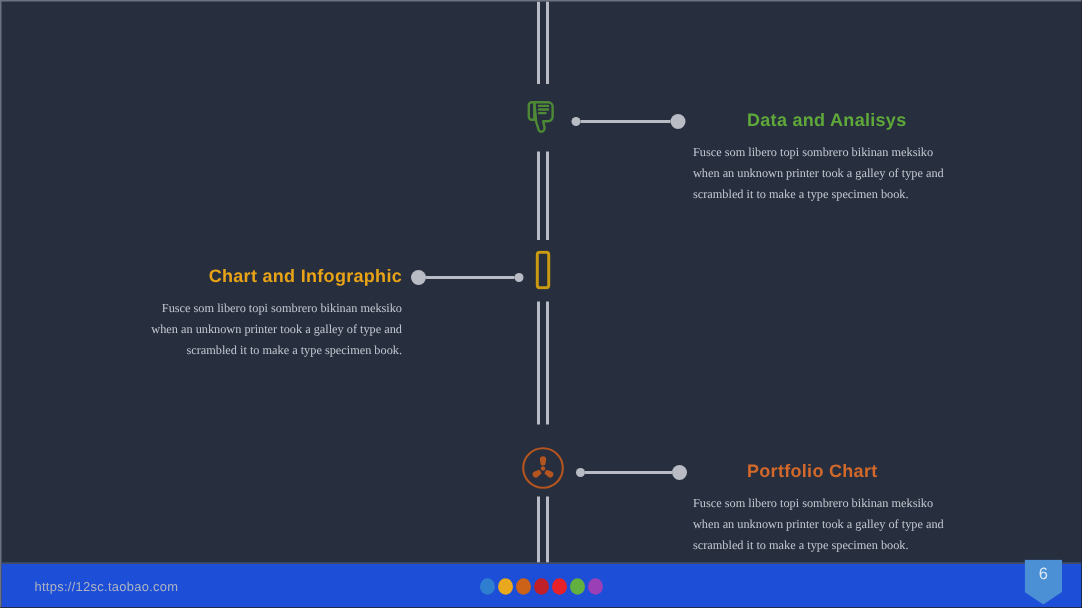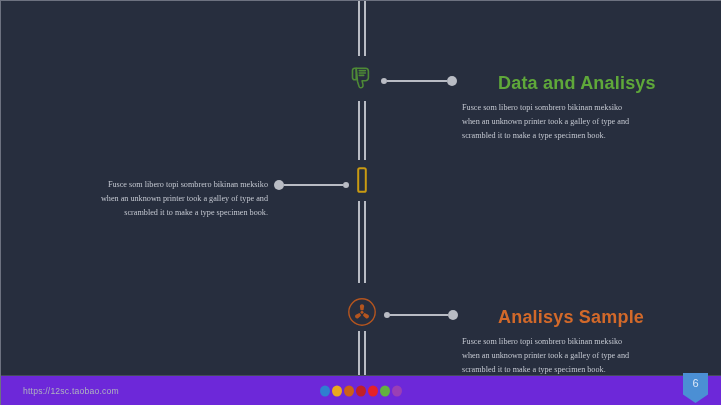--- a/index.html
+++ b/index.html
@@ -80,21 +80,21 @@
   .dot-lg {
     width: 10px; height: 10px;
     border-radius: 50%;
     background: #b9bcc4;
     flex: 0 0 auto;
   }
 
   
   .block { position: absolute; }
   .block .title {
-    font-size: 18px;
+    font-size: 12px;
     font-weight: bold;
     letter-spacing: .2px;
     margin: 0 0 9px 0;
     line-height: 1;
     padding-left: 36px;
   }
   .block .body {
     font-size: 8.2px;
     line-height: 1.72;
     color: #c3c7d0;
@@ -103,21 +103,21 @@
   }
   .block.right { text-align: left; }
   .block.left  { text-align: right; }
 
   
   .footer {
     position: absolute;
     left: 0; right: 0; bottom: 0;
     height: 29px;
     border-top: 1px solid #454c5c;
-    background: #6d28d9;
+    background: #1d4ed8;
   }
   .footer-url {
     position: absolute;
     left: 22px;
     top: 50%;
     transform: translateY(-50%);
     font-size: 8.6px;
     color: #aeb3bf;
     letter-spacing: .2px;
   }
@@ -196,20 +196,21 @@
     </span>
   </div>
 
   <div class="connector" style="left:273px; width:75px; top:178px;">
     <span class="dot-lg"></span>
     <span class="conn-line"></span>
     <span class="dot-sm"></span>
   </div>
 
   <div class="block left" style="left:62px; top:177px; width:205px;">
+    <div class="title" style="color:#e8a317;">Chart and Infographic</div>
     <div class="body">
       <div>Fusce som libero topi sombrero bikinan meksiko</div>
       <div>when an unknown printer took a galley of type and</div>
       <div>scrambled it to make a type specimen book.</div>
     </div>
   </div>
 
   <div class="node" style="top:313px;">
     <span>
       <svg width="30" height="30" viewBox="0 0 30 30" fill="none">
@@ -224,21 +225,21 @@
     </span>
   </div>
 
   <div class="connector" style="left:383px; width:74px; top:308px;">
     <span class="dot-sm"></span>
     <span class="conn-line"></span>
     <span class="dot-lg"></span>
   </div>
 
   <div class="block right" style="left:461px; top:307px; width:200px;">
-    <div class="title" style="color:#d2692a;">Analisys Sample</div>
+    <div class="title" style="color:#d2692a;">Portfolio Chart</div>
     <div class="body">
       <div>Fusce som libero topi sombrero bikinan meksiko</div>
       <div>when an unknown printer took a galley of type and</div>
       <div>scrambled it to make a type specimen book.</div>
     </div>
   </div>
 
   <div class="footer">
     <div class="footer-url">https://12sc.taobao.com</div>
     <div class="dots">

